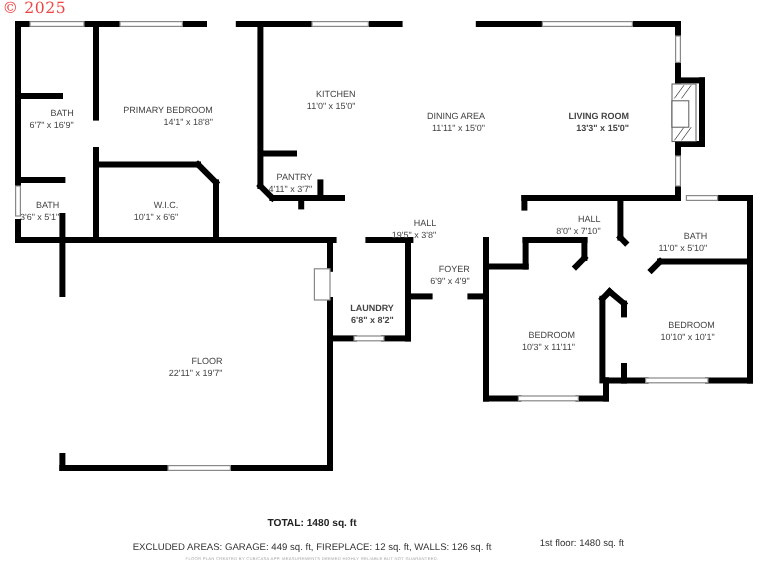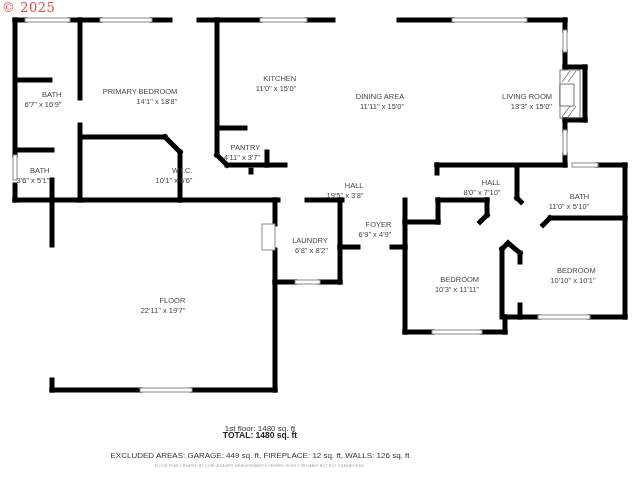--- a/index.html
+++ b/index.html
@@ -3,21 +3,21 @@
 <meta charset="utf-8">
 <style>
   html, body { margin:0; padding:0; background:#ffffff; }
   body { width:640px; height:480px; position:relative; overflow:hidden; font-family:"Liberation Sans", sans-serif; color:#333; }
   .copyright { position:absolute; left:2px; top:0px; font-size:13px; color:#ef4444; font-family:"DejaVu Serif", serif; letter-spacing:0.5px; }
   svg.plan { position:absolute; left:0; top:0; }
   .lbl { position:absolute; text-align:right; font-size:7.5px; line-height:10px; color:#444; white-space:nowrap; transform:translateX(-50%); }
   .lbl .dim { display:block; }
   .footer { position:absolute; left:0; width:520px; text-align:center; }
   .f-total { top:430px; font-size:8.5px; font-weight:bold; color:#222; }
-  .f-floor { top:424px; font-size:8px; color:#333; }
+  .f-floor { top:448px; font-size:8px; color:#333;text-align:right; }
   .f-excl { top:451px; font-size:8px; color:#333; }
   .f-note { top:464px; font-size:3.5px; color:#aaa; letter-spacing:0.2px; }
 </style>
 </head>
 <body>
 
 <div class="copyright">© 2025</div>
 
 <svg class="plan" width="640" height="480" viewBox="0 0 640 480">
   <g stroke="#000" stroke-width="5" fill="none" stroke-linecap="square">
@@ -133,57 +133,57 @@
       <span class="dim">6'7" x 16'9"</span>
     </div>
     <div class="lbl" style="left: 140px; top: 87px;">
       <span class="dim">PRIMARY BEDROOM</span>
       <span class="dim">14'1" x 18'8"</span>
     </div>
     <div class="lbl" style="left: 33px; top: 166px;">
       <span class="dim">BATH</span>
       <span class="dim">3'6" x 5'1"</span>
     </div>
-    <div class="lbl" style="left: 130px; top: 166px; margin-left: 44px;">
+    <div class="lbl" style="left: 130px; top: 166px;">
       <span class="dim">W.I.C.</span>
       <span class="dim">10'1" x 6'6"</span>
     </div>
     <div class="lbl" style="left: 276px; top: 74px;">
       <span class="dim">KITCHEN</span>
       <span class="dim">11'0" x 15'0"</span>
     </div>
     <div class="lbl" style="left: 242px; top: 143px;">
       <span class="dim">PANTRY</span>
       <span class="dim">4'11" x 3'7"</span>
     </div>
     <div class="lbl" style="left: 380px; top: 92px;">
       <span class="dim">DINING AREA</span>
       <span class="dim">11'11" x 15'0"</span>
     </div>
-    <div class="lbl" style="left: 527px; top: 92px;">
+    <div class="lbl" style="left: 499px; top: 92px; font-weight: bold;">
       <span class="dim">LIVING ROOM</span>
       <span class="dim">13'3" x 15'0"</span>
     </div>
     <div class="lbl" style="left: 345px; top: 181px;">
       <span class="dim">HALL</span>
       <span class="dim">19'5" x 3'8"</span>
     </div>
     <div class="lbl" style="left: 482px; top: 178px;">
       <span class="dim">HALL</span>
       <span class="dim">8'0" x 7'10"</span>
     </div>
     <div class="lbl" style="left: 569px; top: 192px;">
       <span class="dim">BATH</span>
       <span class="dim">11'0" x 5'10"</span>
     </div>
     <div class="lbl" style="left: 375px; top: 220px;">
       <span class="dim">FOYER</span>
       <span class="dim">6'9" x 4'9"</span>
     </div>
-    <div class="lbl" style="left: 310px; top: 236px;">
+    <div class="lbl" style="left: 310px; top: 252px; font-weight: bold;">
       <span class="dim">LAUNDRY</span>
       <span class="dim">6'8" x 8'2"</span>
     </div>
     <div class="lbl" style="left: 457px; top: 275px;">
       <span class="dim">BEDROOM</span>
       <span class="dim">10'3" x 11'11"</span>
     </div>
     <div class="lbl" style="left: 573px; top: 266px;">
       <span class="dim">BEDROOM</span>
       <span class="dim">10'10" x 10'1"</span>

